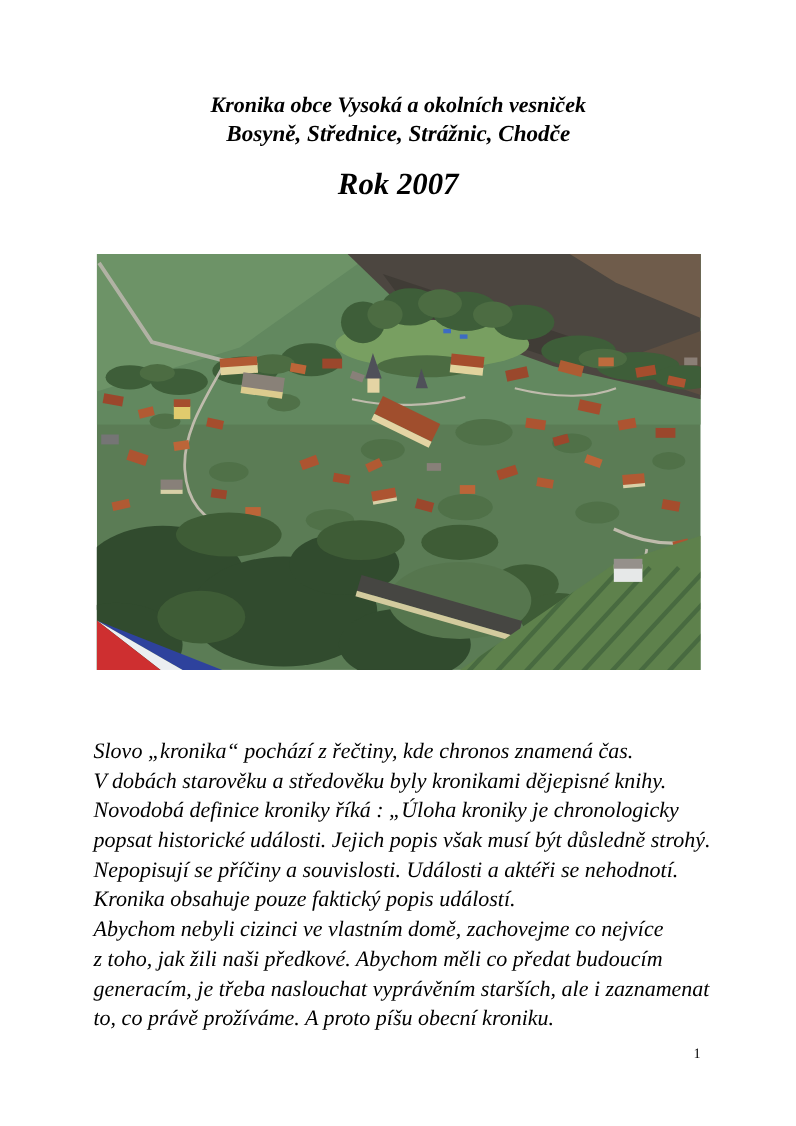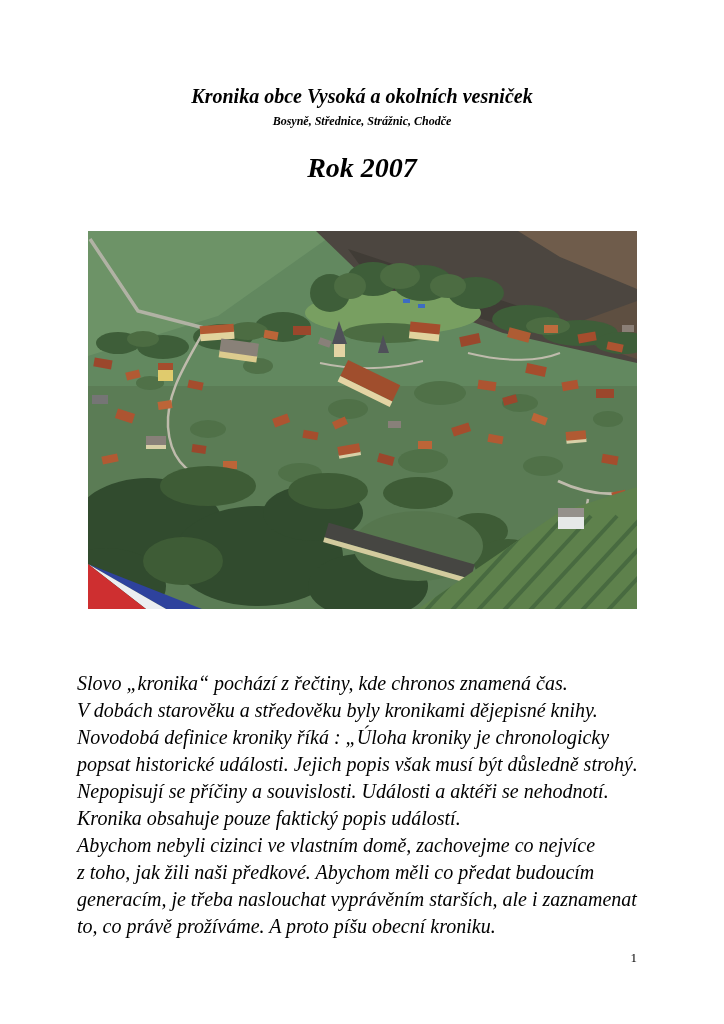--- a/index.html
+++ b/index.html
@@ -7,34 +7,34 @@
     position:relative;width:724px;height:1024px;background:#ffffff;
     font-family:"Liberation Serif", serif;color:#000;overflow:hidden;
   }
   .title{
     position:absolute;top:85px;left:0;width:724px;margin:0;
     text-align:center;font-size:20px;line-height:23px;
     font-weight:bold;font-style:italic;
   }
   .subtitle{
     position:absolute;top:111px;left:0;width:724px;margin:0;
-    text-align:center;font-size:12px;line-height:20px;
+    text-align:center;font-size:21px;line-height:20px;
     font-weight:bold;font-style:italic;
   }
   .year{
     position:absolute;top:156px;left:0;width:724px;margin:0;
     text-align:center;font-size:28px;line-height:23px;
     font-weight:bold;font-style:italic;
   }
   .photo{
     position:absolute;left:88px;top:231px;width:549px;height:378px;
   }
   .photo svg{display:block;width:100%;height:100%;}
   .body-text{
-    position:absolute;left:77px;top:670px;width:580px;margin:0;
+    position:absolute;left:85px;top:670px;width:580px;margin:0;
     font-style:italic;font-size:20px;line-height:27px;
     white-space:pre-line;
   }
   .page-number{
     position:absolute;top:950px;right:87px;
     font-size:13px;line-height:15px;
   }
 </style>
 </head>
 <body>

